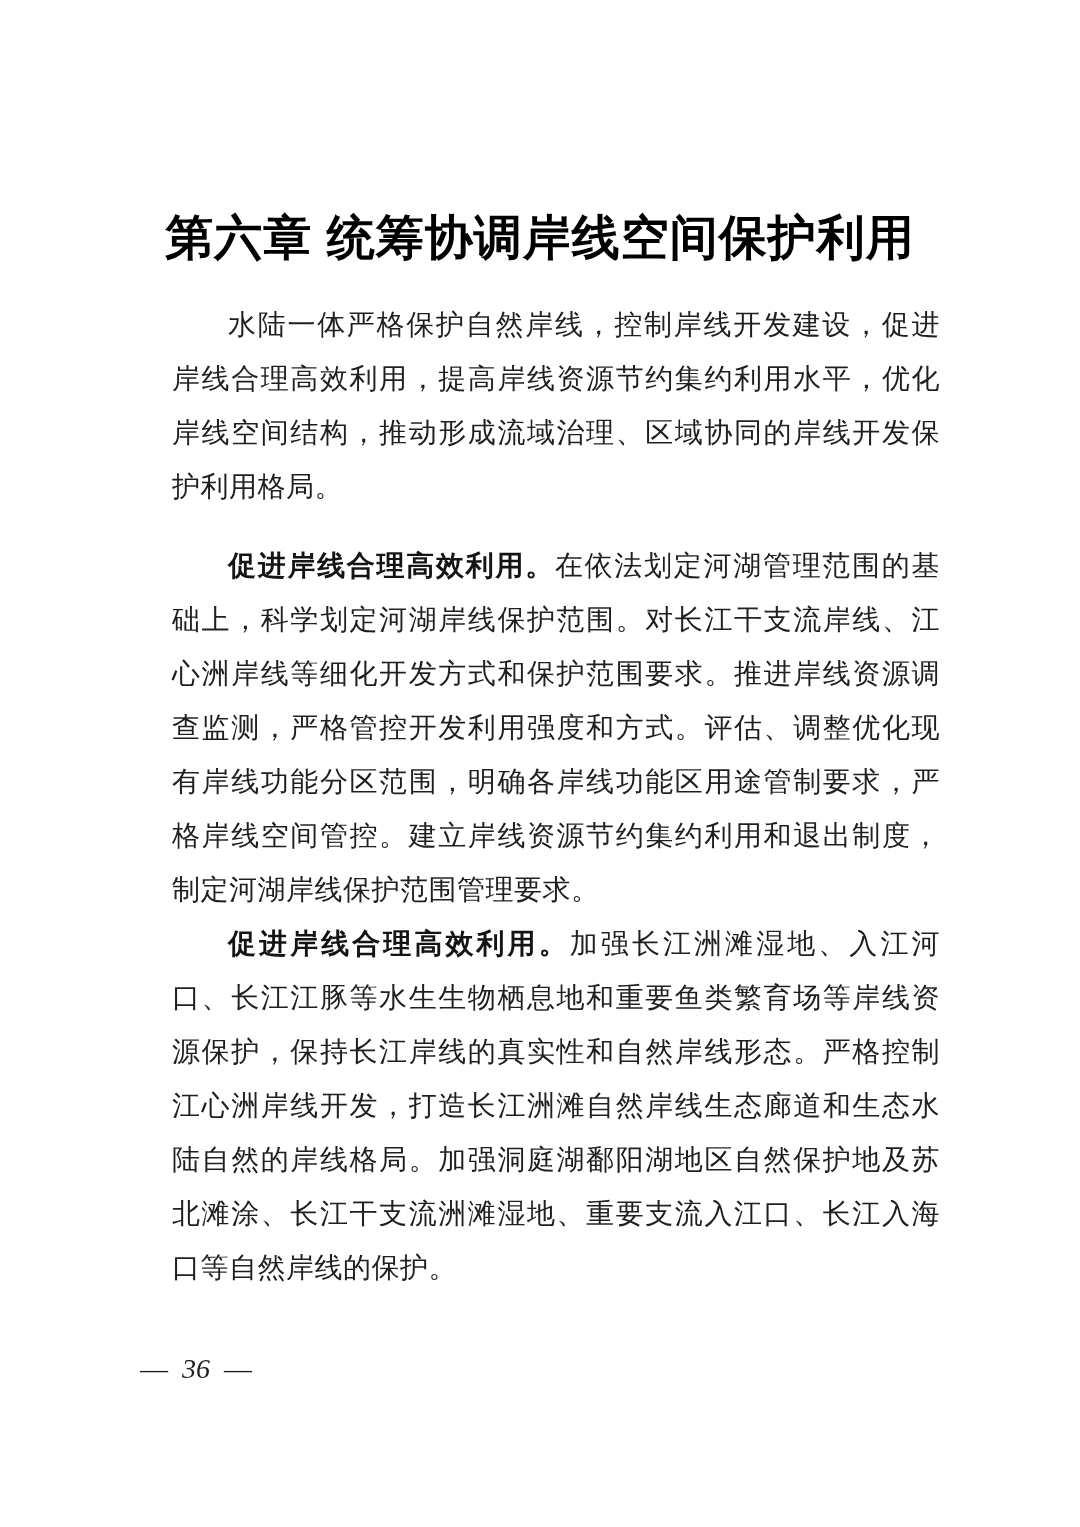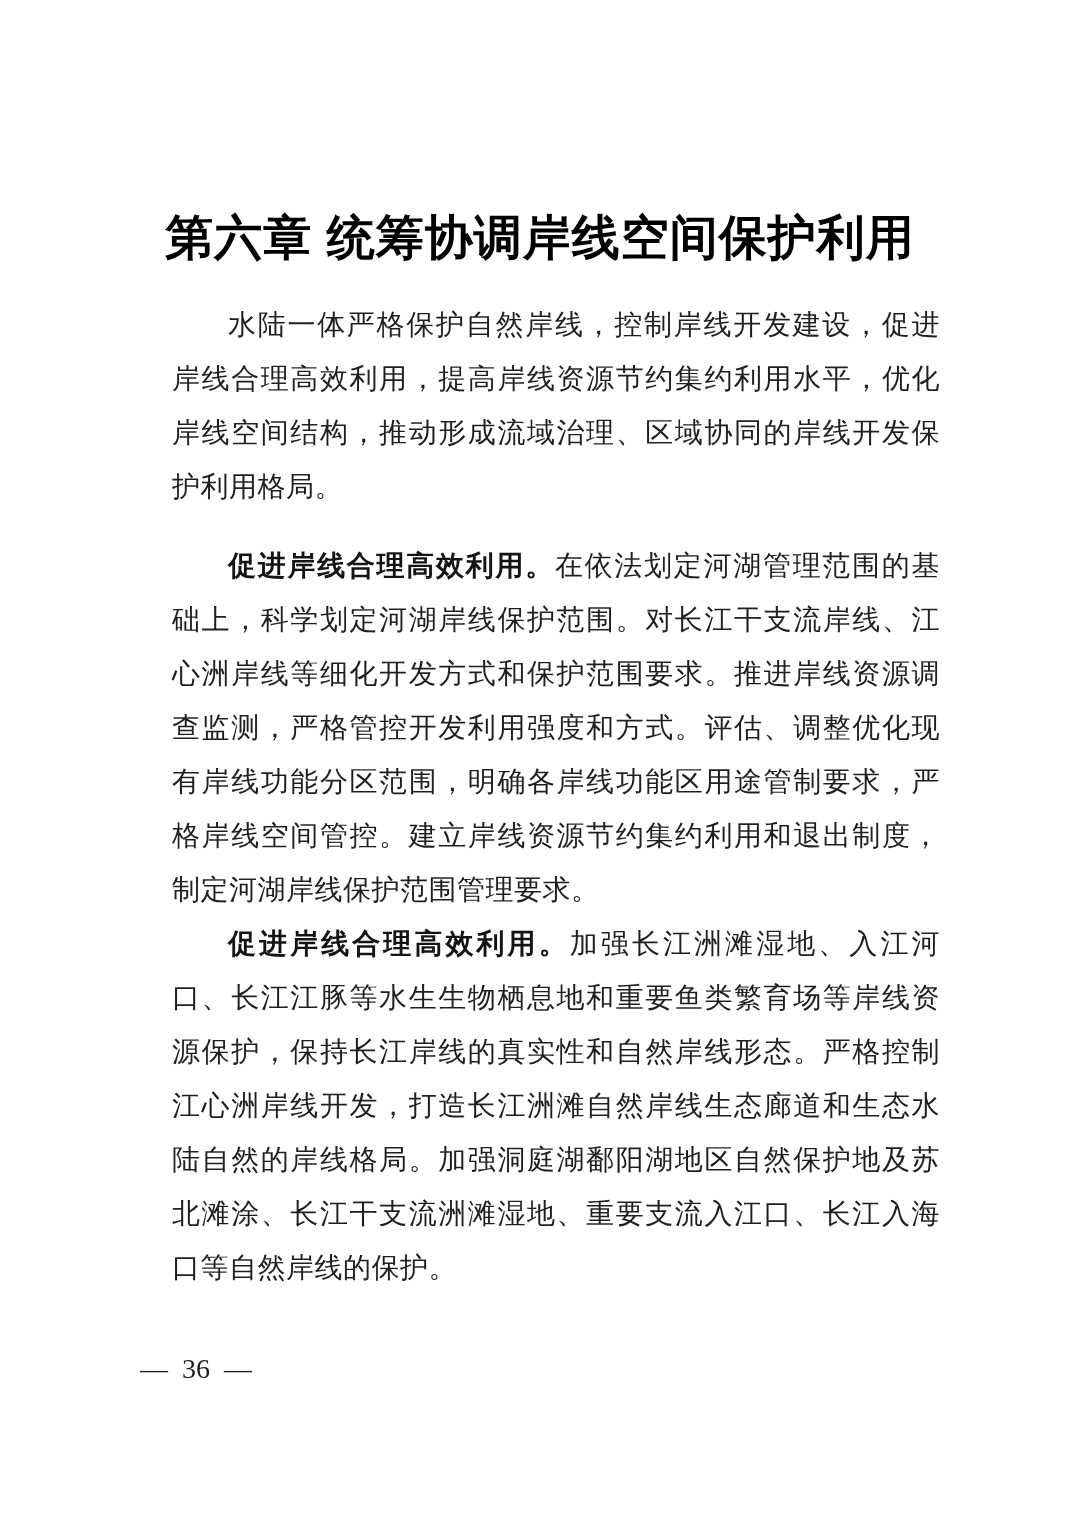--- a/index.html
+++ b/index.html
@@ -55,21 +55,21 @@
     font-weight: bold;
     color: #141414;
   }
   .footer {
     margin-top: 54px;
     font-size: 28px;
     line-height: 40px;
     color: #1f1f1f;
   }
   .footer .dash { letter-spacing: 0; }
-  .footer .page-num { padding: 0 14px; font-family: "Liberation Serif", "DejaVu Serif", serif; }
+  .footer .page-num { padding: 0 14px; font-family: "Liberation Serif", "DejaVu Serif", serif; font-style: italic; }
 </style>
 </head>
 <body>
 
 <div class="page">
 
   <h1 class="chapter-title">第六章 统筹协调岸线空间保护利用</h1>
 
   <p class="para intro-para">水陆一体严格保护自然岸线，控制岸线开发建设，促进岸线合理高效利用，提高岸线资源节约集约利用水平，优化岸线空间结构，推动形成流域治理、区域协同的岸线开发保护利用格局。</p>
 

